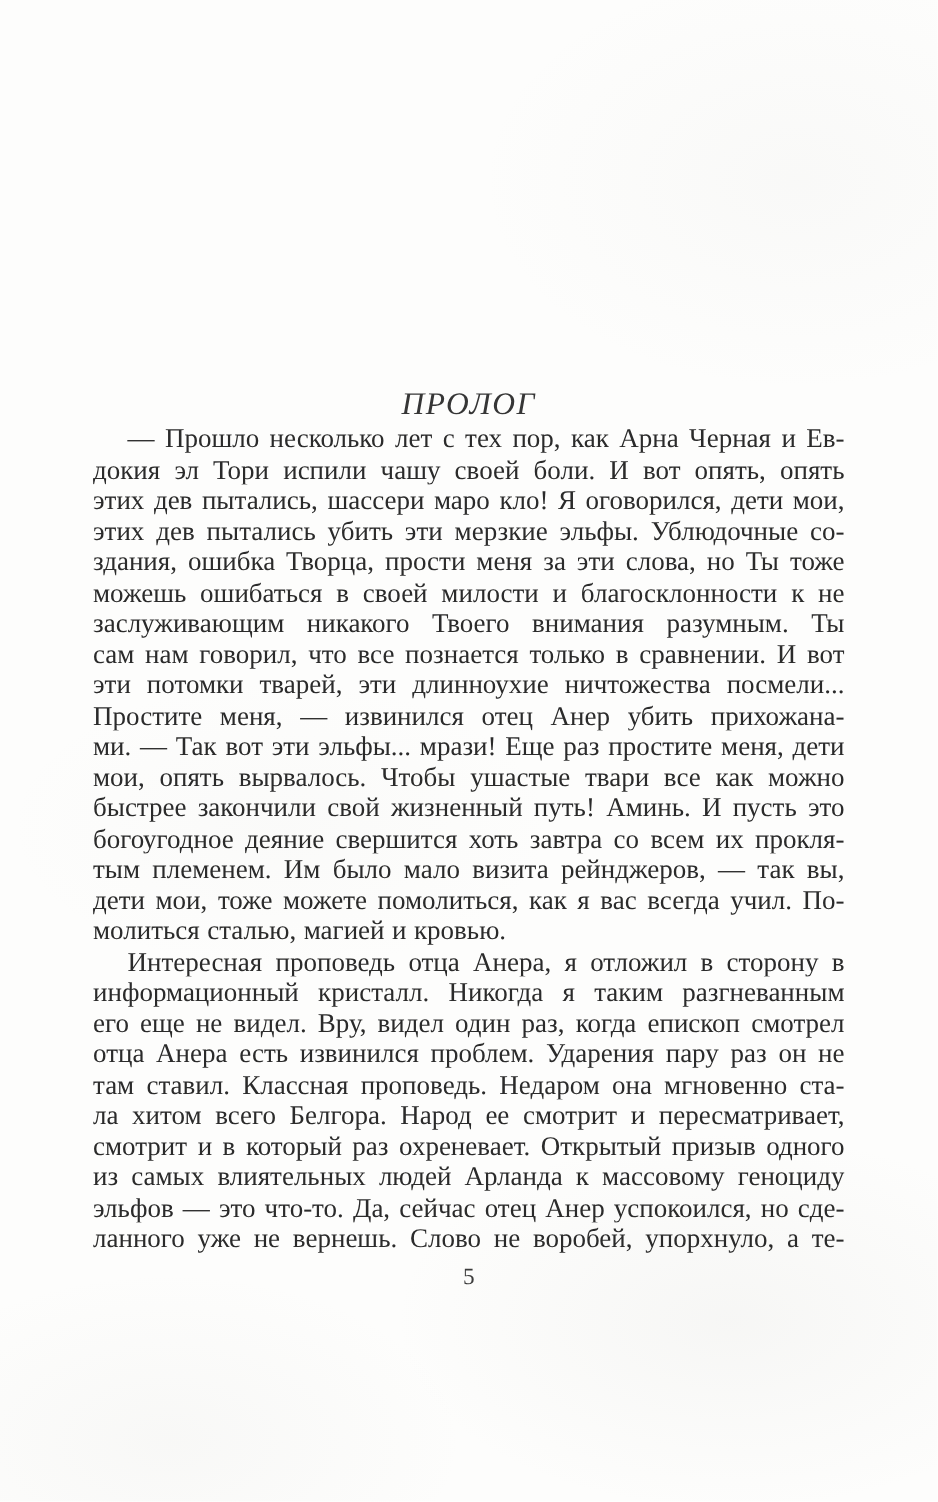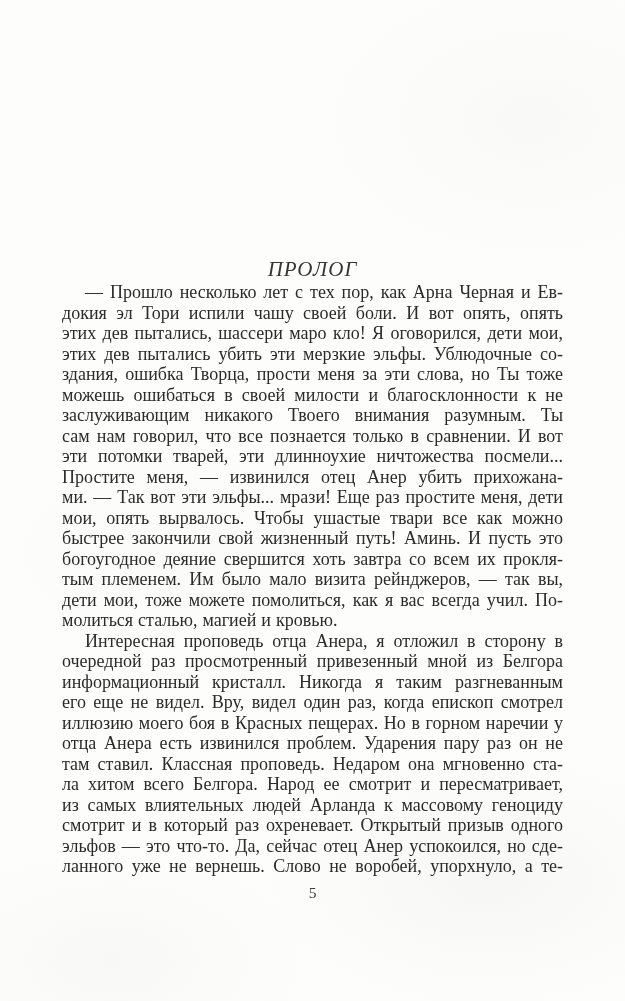--- a/index.html
+++ b/index.html
@@ -79,26 +79,24 @@
       <div class="line">эти потомки тварей, эти длинноухие ничтожества посмели...</div>
       <div class="line">Простите меня, — извинился отец Анер убить прихожана-</div>
       <div class="line">ми. — Так вот эти эльфы... мрази! Еще раз простите меня, дети</div>
       <div class="line">мои, опять вырвалось. Чтобы ушастые твари все как можно</div>
       <div class="line">быстрее закончили свой жизненный путь! Аминь. И пусть это</div>
       <div class="line">богоугодное деяние свершится хоть завтра со всем их прокля-</div>
       <div class="line">тым племенем. Им было мало визита рейнджеров, — так вы,</div>
       <div class="line">дети мои, тоже можете помолиться, как я вас всегда учил. По-</div>
       <div class="line last">молиться сталью, магией и кровью.</div>
       <div class="line first">Интересная проповедь отца Анера, я отложил в сторону в</div>
-      <div class="line">очередной раз просмотренный привезенный мной из Белгора</div>
       <div class="line">информационный кристалл. Никогда я таким разгневанным</div>
       <div class="line">его еще не видел. Вру, видел один раз, когда епископ смотрел</div>
-      <div class="line">иллюзию моего боя в Красных пещерах. Но в горном наречии у</div>
       <div class="line">отца Анера есть извинился проблем. Ударения пару раз он не</div>
       <div class="line">там ставил. Классная проповедь. Недаром она мгновенно ста-</div>
       <div class="line">ла хитом всего Белгора. Народ ее смотрит и пересматривает,</div>
+      <div class="line">смотрит и в который раз охреневает. Открытый призыв одного</div>
       <div class="line">из самых влиятельных людей Арланда к массовому геноциду</div>
-      <div class="line">смотрит и в который раз охреневает. Открытый призыв одного</div>
       <div class="line">эльфов — это что-то. Да, сейчас отец Анер успокоился, но сде-</div>
       <div class="line">ланного уже не вернешь. Слово не воробей, упорхнуло, а те-</div>
     </div>
   <div class="pageno">5</div>
 </div>
 
 </body></html>

